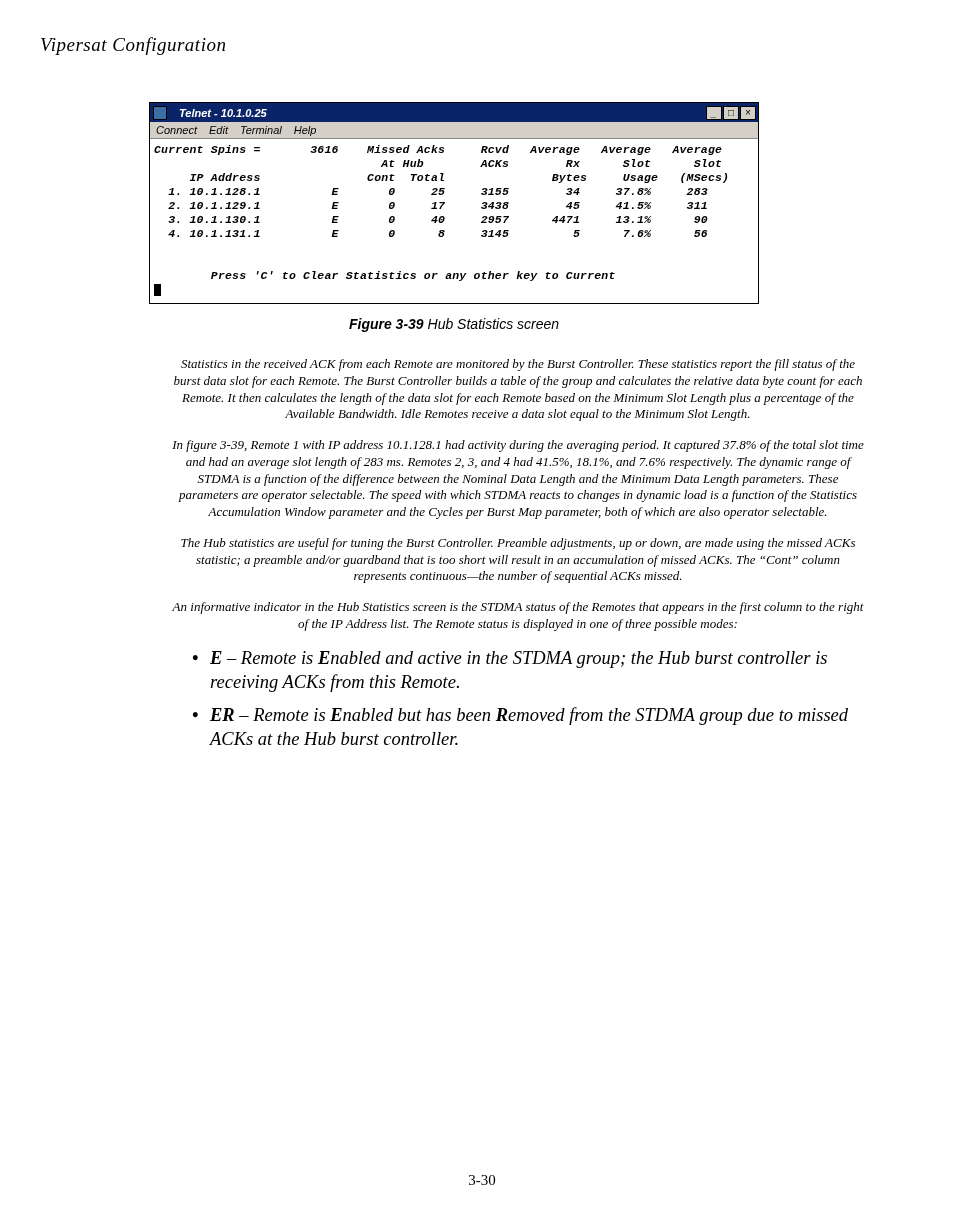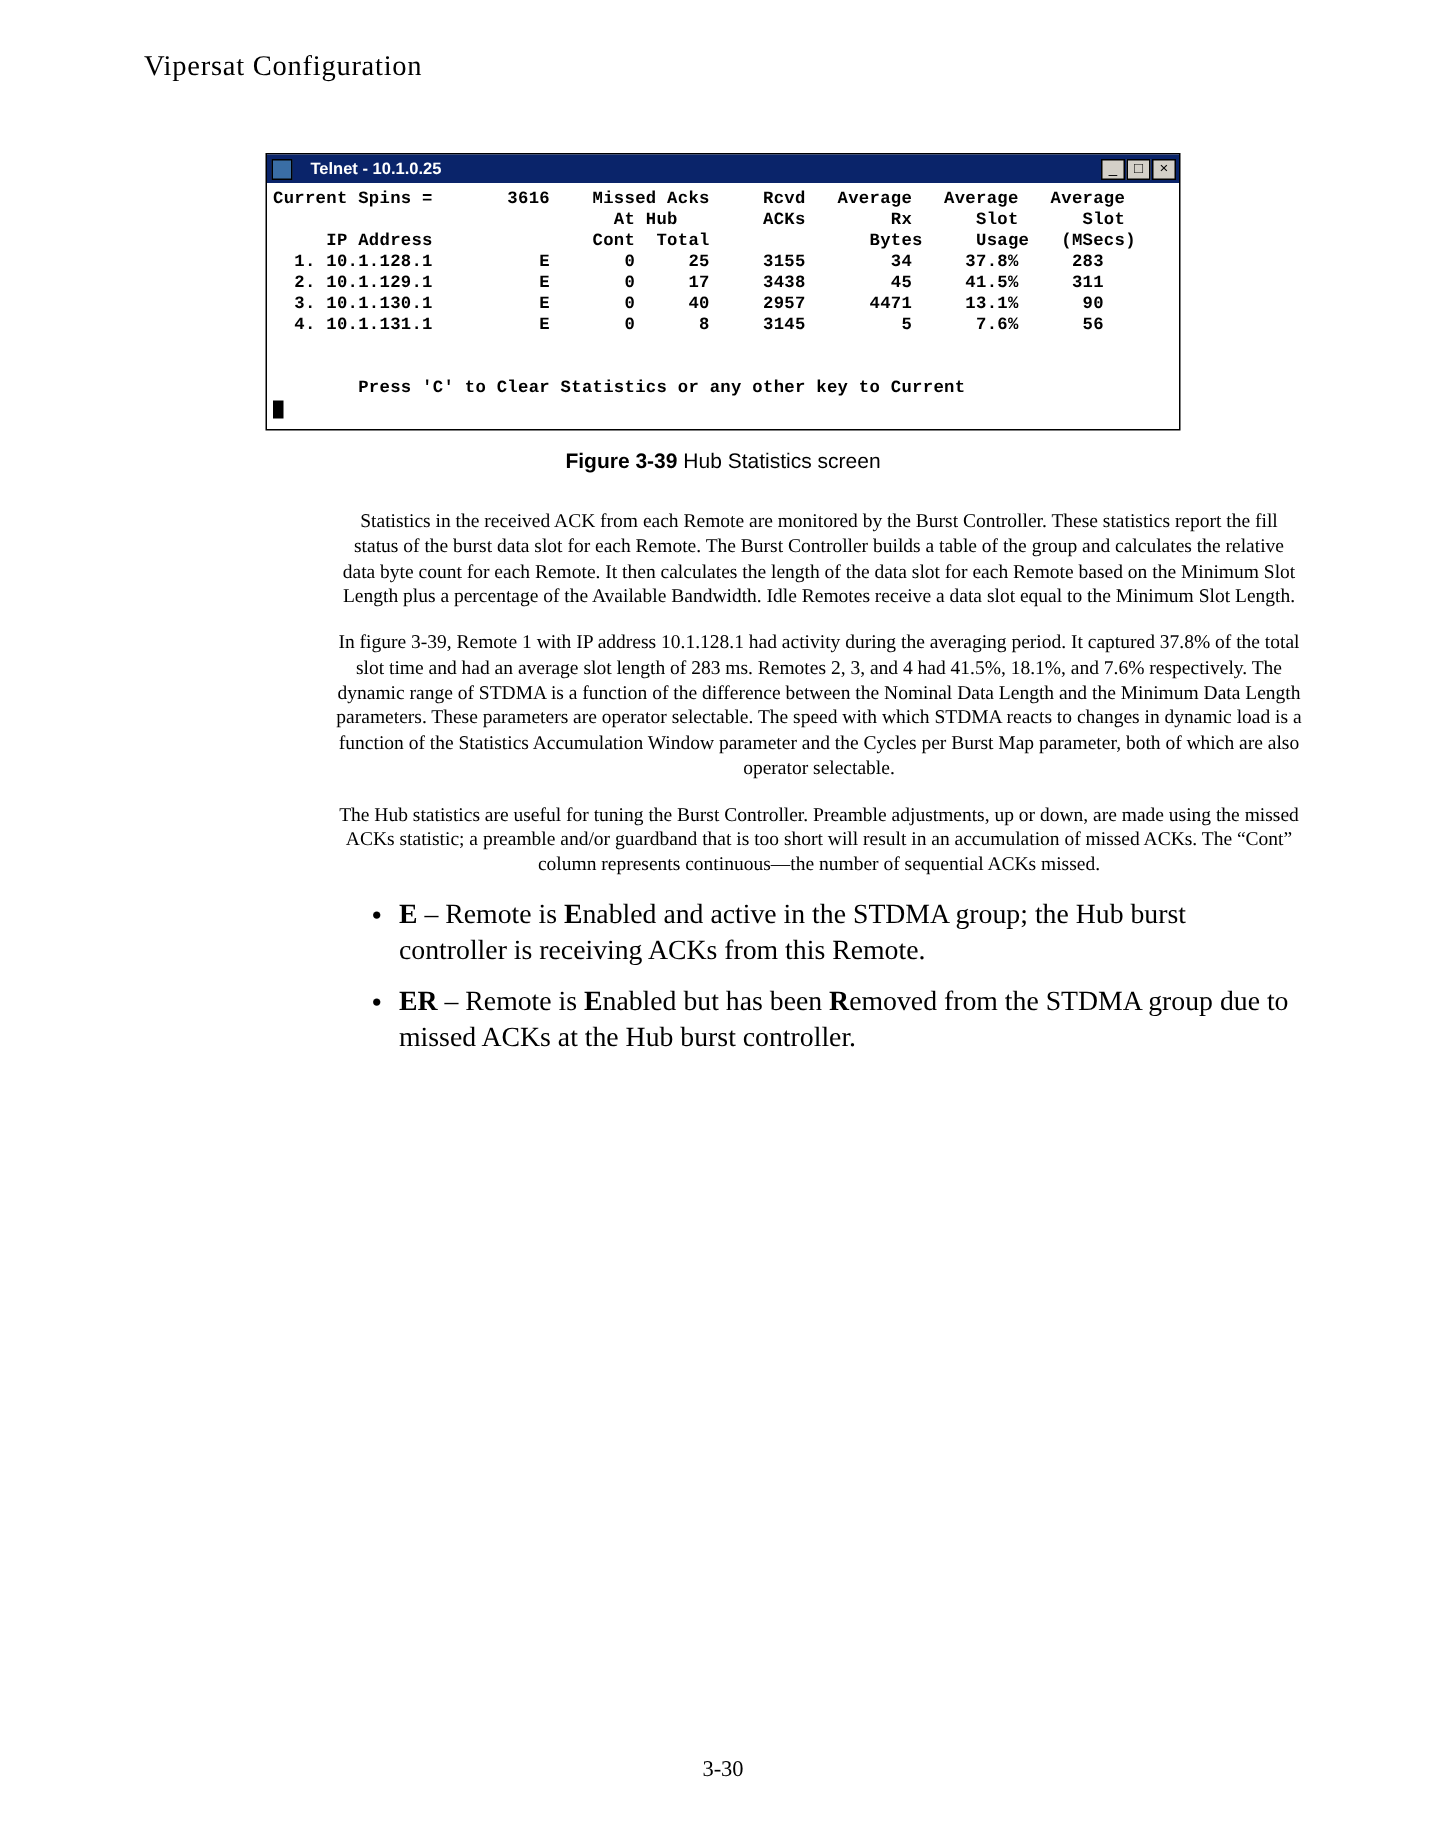--- a/index.html
+++ b/index.html
@@ -5,21 +5,22 @@
     * { margin: 0; padding: 0; box-sizing: border-box; }
     body {
       width: 954px;
       height: 1227px;
       background: #fff;
       font-family: "Times New Roman", Times, serif;
       color: #000;
       position: relative;
     }
     .page {
-      padding: 34px 86px 0 96px;
+      padding: 34px 86px 0 40px;
+      font-style: italic;
     }
     .header-left {
       font-size: 19px;
       letter-spacing: 0.5px;
       margin-bottom: 46px;
     }
 
     
     .telnet-window {
       width: 610px;
@@ -152,40 +153,47 @@
       <div class="titlebar-left">
         <span class="titlebar-icon"></span>
         <span class="titlebar-text">Telnet - 10.1.0.25</span>
       </div>
       <div class="winbtns">
         <div class="winbtn">_</div>
         <div class="winbtn">□</div>
         <div class="winbtn">×</div>
       </div>
     </div>
+    <div class="menubar">
+      <span>Connect</span>
+      <span>Edit</span>
+      <span>Terminal</span>
+      <span>Help</span>
+    </div>
     <div class="terminal"><span>Current Spins =       3616    Missed Acks     Rcvd   Average   Average   Average</span>
 <span>                                At Hub        ACKs        Rx      Slot      Slot</span>
 <span>     IP Address               Cont  Total               Bytes     Usage   (MSecs)</span>
 <span>  1. 10.1.128.1          E       0     25     3155        34     37.8%     283</span>
 <span>  2. 10.1.129.1          E       0     17     3438        45     41.5%     311</span>
 <span>  3. 10.1.130.1          E       0     40     2957      4471     13.1%      90</span>
 <span>  4. 10.1.131.1          E       0      8     3145         5      7.6%      56</span>
 
 
 <span>        Press 'C' to Clear Statistics or any other key to Current</span>
 <span class="cursor"></span></div>
   </div>
 
   <div class="figure-caption">
     <span class="fig-num">Figure 3-39</span><span>  Hub Statistics screen</span>
   </div>
 
   <p class="body-text">Statistics in the received ACK from each Remote are monitored by the Burst Controller. These statistics report the fill status of the burst data slot for each Remote. The Burst Controller builds a table of the group and calculates the relative data byte count for each Remote. It then calculates the length of the data slot for each Remote based on the Minimum Slot Length plus a percentage of the Available Bandwidth. Idle Remotes receive a data slot equal to the Minimum Slot Length.</p>
   <p class="body-text">In figure 3-39, Remote 1 with IP address 10.1.128.1 had activity during the averaging period. It captured 37.8% of the total slot time and had an average slot length of 283 ms. Remotes 2, 3, and 4 had 41.5%, 18.1%, and 7.6% respectively. The dynamic range of STDMA is a function of the difference between the Nominal Data Length and the Minimum Data Length parameters. These parameters are operator selectable. The speed with which STDMA reacts to changes in dynamic load is a function of the Statistics Accumulation Window parameter and the Cycles per Burst Map parameter, both of which are also operator selectable.</p>
   <p class="body-text">The Hub statistics are useful for tuning the Burst Controller. Preamble adjustments, up or down, are made using the missed ACKs statistic; a preamble and/or guardband that is too short will result in an accumulation of missed ACKs. The “Cont” column represents continuous—the number of sequential ACKs missed.</p>
+  <p class="body-text">An informative indicator in the Hub Statistics screen is the STDMA status of the Remotes that appears in the first column to the right of the IP Address list. The Remote status is displayed in one of three possible modes:</p>
 
   <ul class="status-list">
     <li>
       <b>E</b><span> – Remote is </span><b>E</b><span>nabled and active in the STDMA group; the Hub burst controller is receiving ACKs from this Remote.</span>
     </li>
     <li>
       <b>ER</b><span> – Remote is </span><b>E</b><span>nabled but has been </span><b>R</b><span>emoved from the STDMA group due to missed ACKs at the Hub burst controller.</span>
     </li>
   </ul>
 

